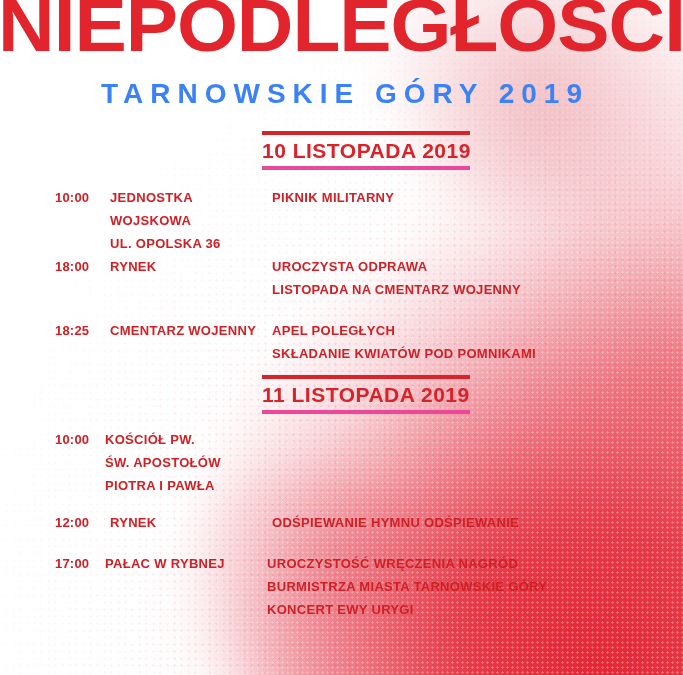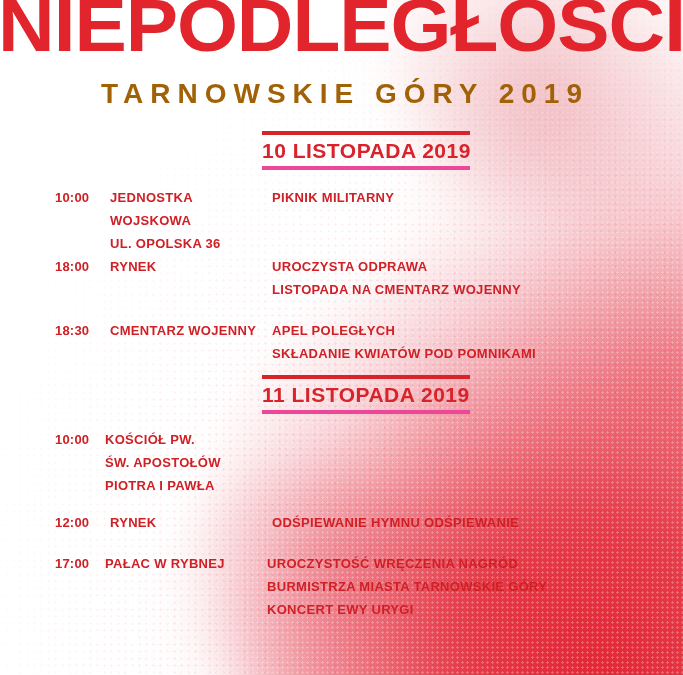--- a/index.html
+++ b/index.html
@@ -111,21 +111,21 @@
   }
 
   .subtitle {
     position:absolute;
     top:78px; left:0; right:0;
     text-align:center;
     font-weight:bold;
     font-size:28px;
     line-height:32px;
     letter-spacing:7px;
-    color:#a16207;
+    color:#3b82f6;
     text-indent:7px;
     white-space:nowrap;
   }
 
   
   .day { position:absolute; left:0; width:683px; }
   .day-1 { top:131px; }
   .day-2 { top:375px; }
 
   .date-head {
@@ -214,21 +214,21 @@
 UL. OPOLSKA 36</div>
       <div class="col-event">PIKNIK MILITARNY</div>
     </div>
     <div class="row">
       <div class="col-time">18:00</div>
       <div class="col-place">RYNEK</div>
       <div class="col-event">UROCZYSTA ODPRAWA
 LISTOPADA NA CMENTARZ WOJENNY</div>
     </div>
     <div class="row row-gap-b">
-      <div class="col-time">18:30</div>
+      <div class="col-time">18:25</div>
       <div class="col-place">CMENTARZ WOJENNY</div>
       <div class="col-event">APEL POLEGŁYCH
 SKŁADANIE KWIATÓW POD POMNIKAMI</div>
     </div>
   </div>
 
   <div class="day day-2">
     <div class="date-head">
       <div class="date-text">11 LISTOPADA 2019</div>
     </div>

